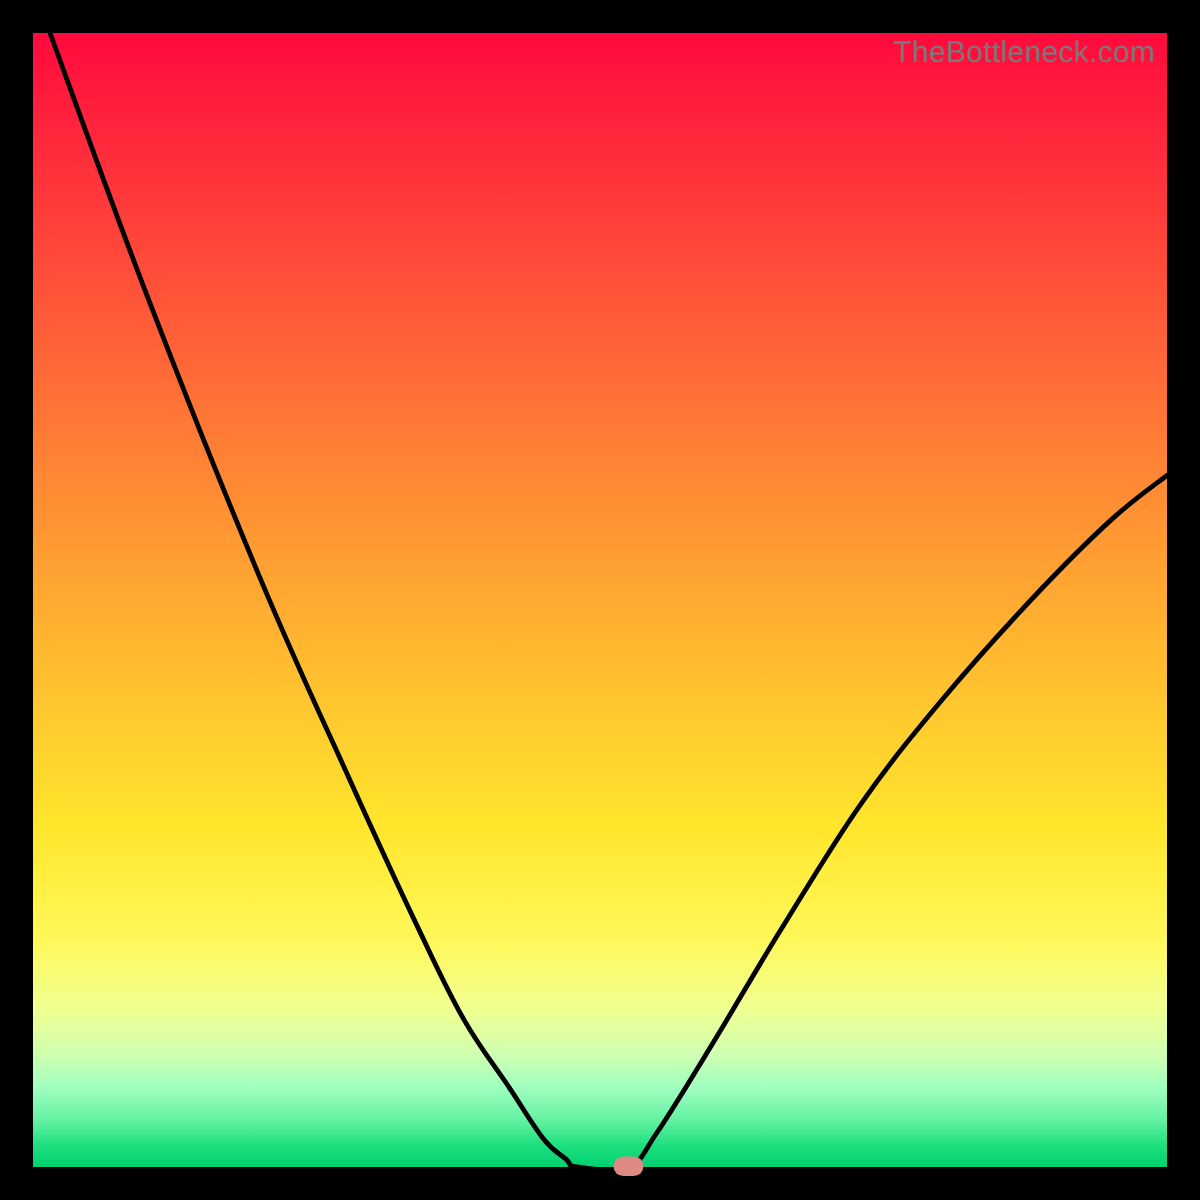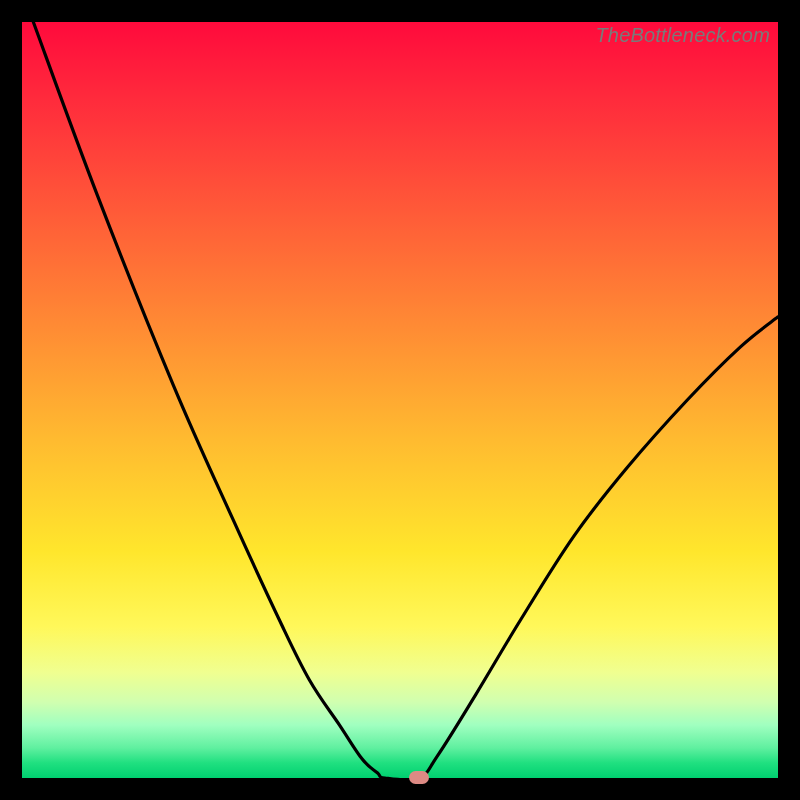--- a/index.html
+++ b/index.html
@@ -40,21 +40,20 @@
   }
   .attribution {
     position: absolute;
     top: 2px;
     right: 8px;
     font-family: Arial, Helvetica, sans-serif;
     font-size: 20px;
     font-weight: 500;
     color: #7a7a7a;
     letter-spacing: 0.2px;
-    font-style: italic;
   }
   svg.curve {
     position: absolute;
     left: 0;
     top: 0;
     width: 756px;
     height: 756px;
     overflow: visible;
   }
   .marker {

